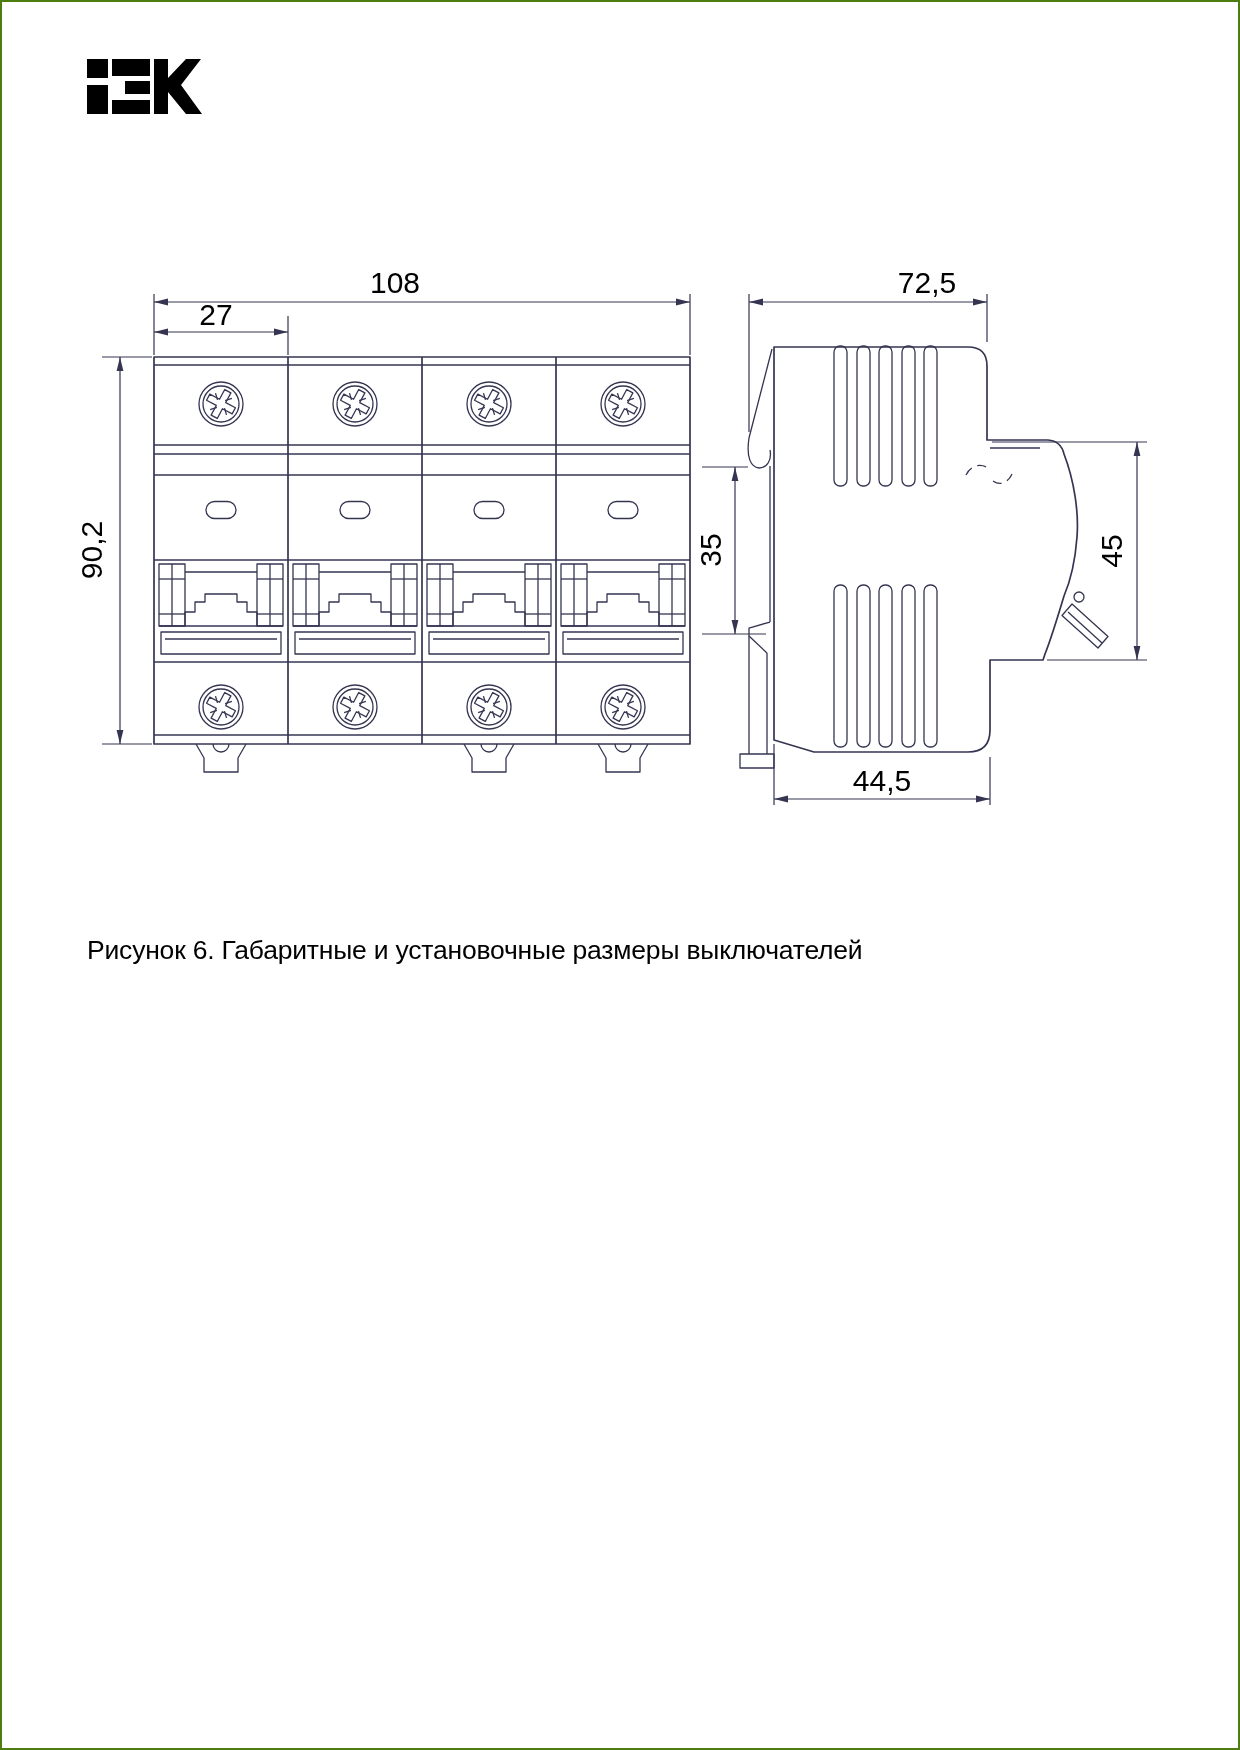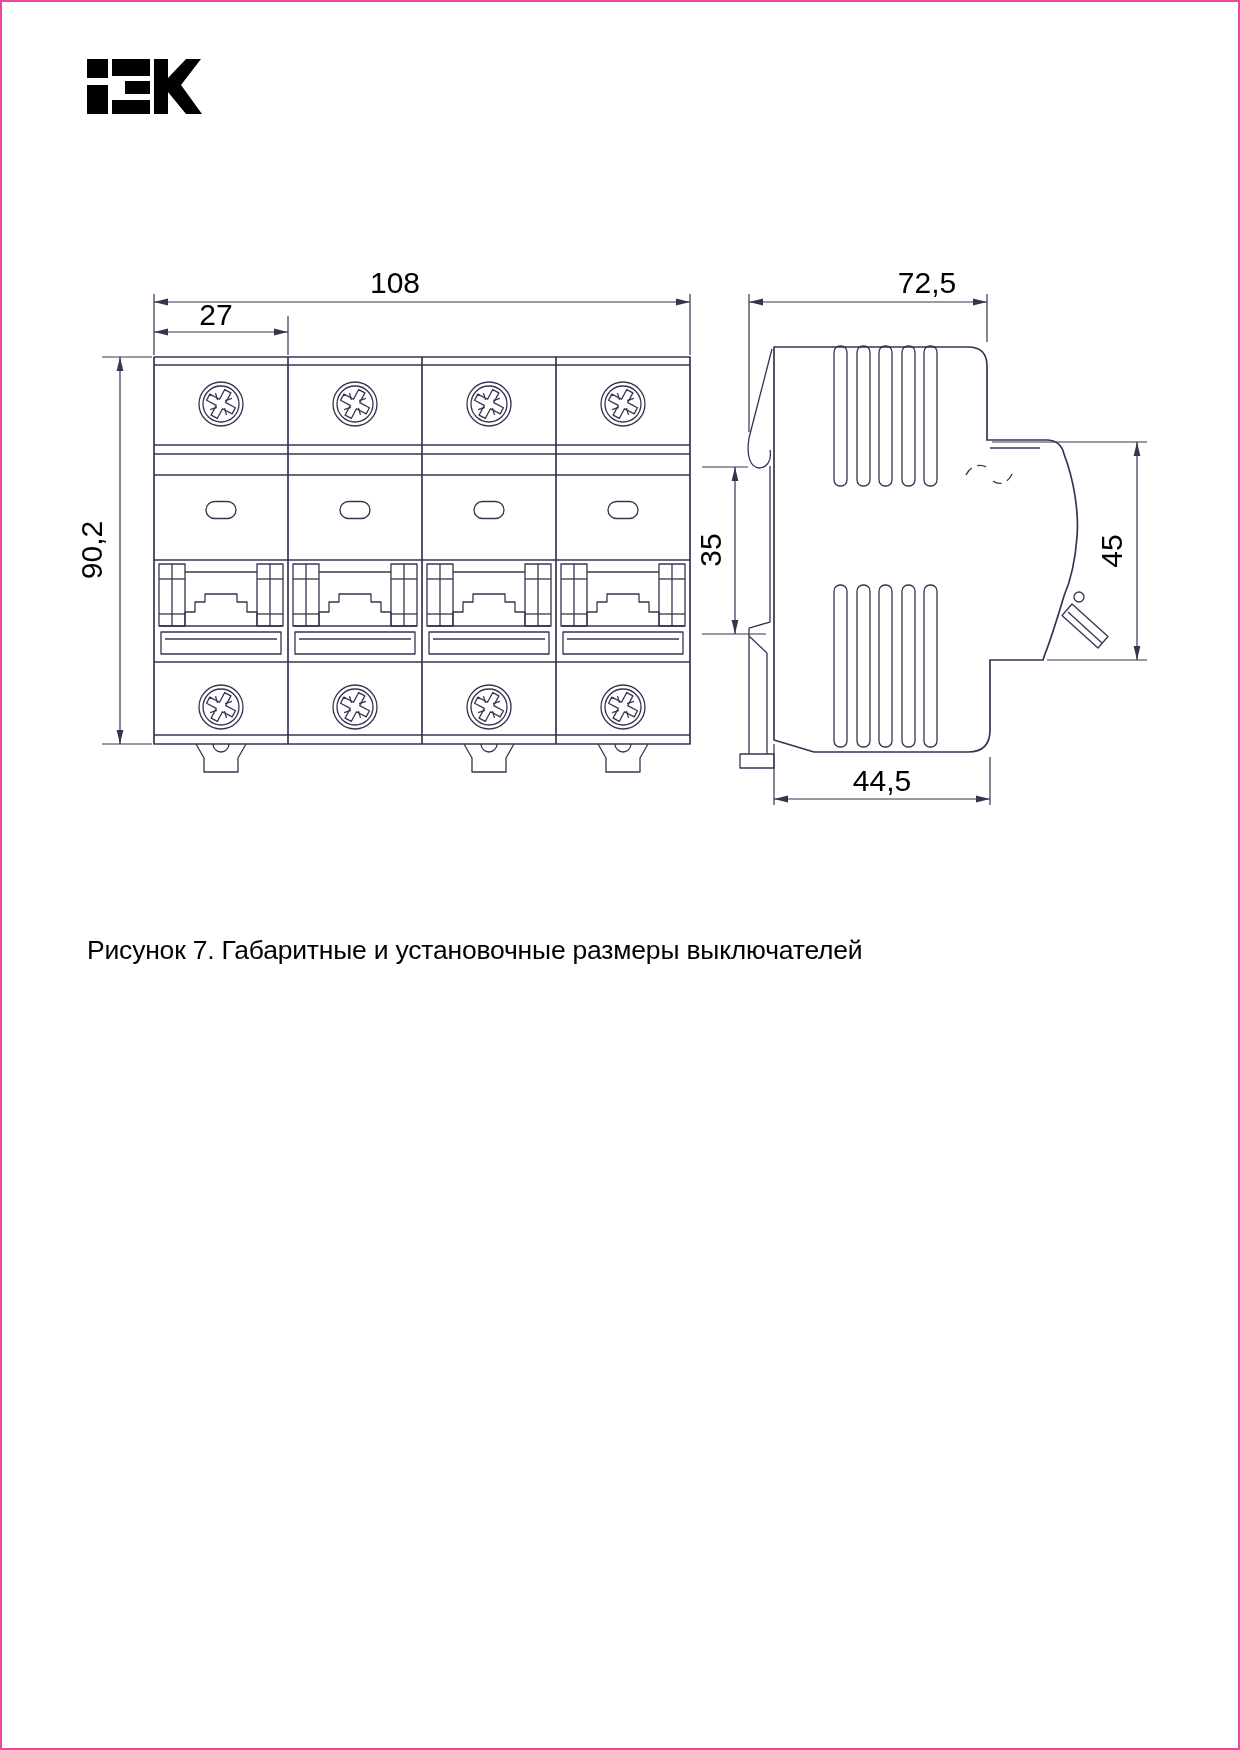--- a/index.html
+++ b/index.html
@@ -4,21 +4,21 @@
 <style>
   :root{
     --line:#353552;
     --text:#000000;
     --bg:#ffffff;
   }
   html,body{margin:0;padding:0;background:#fff;}
   .page{
     position:relative;
     width:1236px;height:1746px;
-    border:2px solid #ec4899;
+    border:2px solid #4d7c0f;
     background:var(--bg);
     font-family:"Liberation Sans", sans-serif;
     overflow:hidden;
   }
   svg{position:absolute;left:0;top:0;}
   .ln{stroke:var(--line);fill:none;stroke-width:1.7;stroke-linejoin:round;stroke-linecap:butt;}
   .thin{stroke-width:1.3;}
   .dim{stroke:var(--line);fill:none;stroke-width:1.2;}
   .arr{fill:var(--line);stroke:none;}
   .dimtxt{fill:var(--text);font-family:"Liberation Sans",sans-serif;font-size:30px;}
@@ -175,15 +175,15 @@
     <polygon class="arr" points="1135,658 1131.6,644 1138.4,644"></polygon>
     <text class="dimtxt" x="1112" y="549" text-anchor="middle" dominant-baseline="middle" transform="rotate(-90 1112 549)">45</text>
 
     <path class="dim" d="M772,742 V803 M988,755 V803 M772,797 H988"></path>
     <polygon class="arr" points="772,797 786,793.6 786,800.4"></polygon>
     <polygon class="arr" points="988,797 974,793.6 974,800.4"></polygon>
     <text class="dimtxt" x="880" y="789" text-anchor="middle">44,5</text>
   </g>
 </svg>
 
-<div class="caption">Рисунок 7. Габаритные и установочные размеры выключателей</div>
+<div class="caption">Рисунок 6. Габаритные и установочные размеры выключателей</div>
 
 </div>
 
 </body></html>

